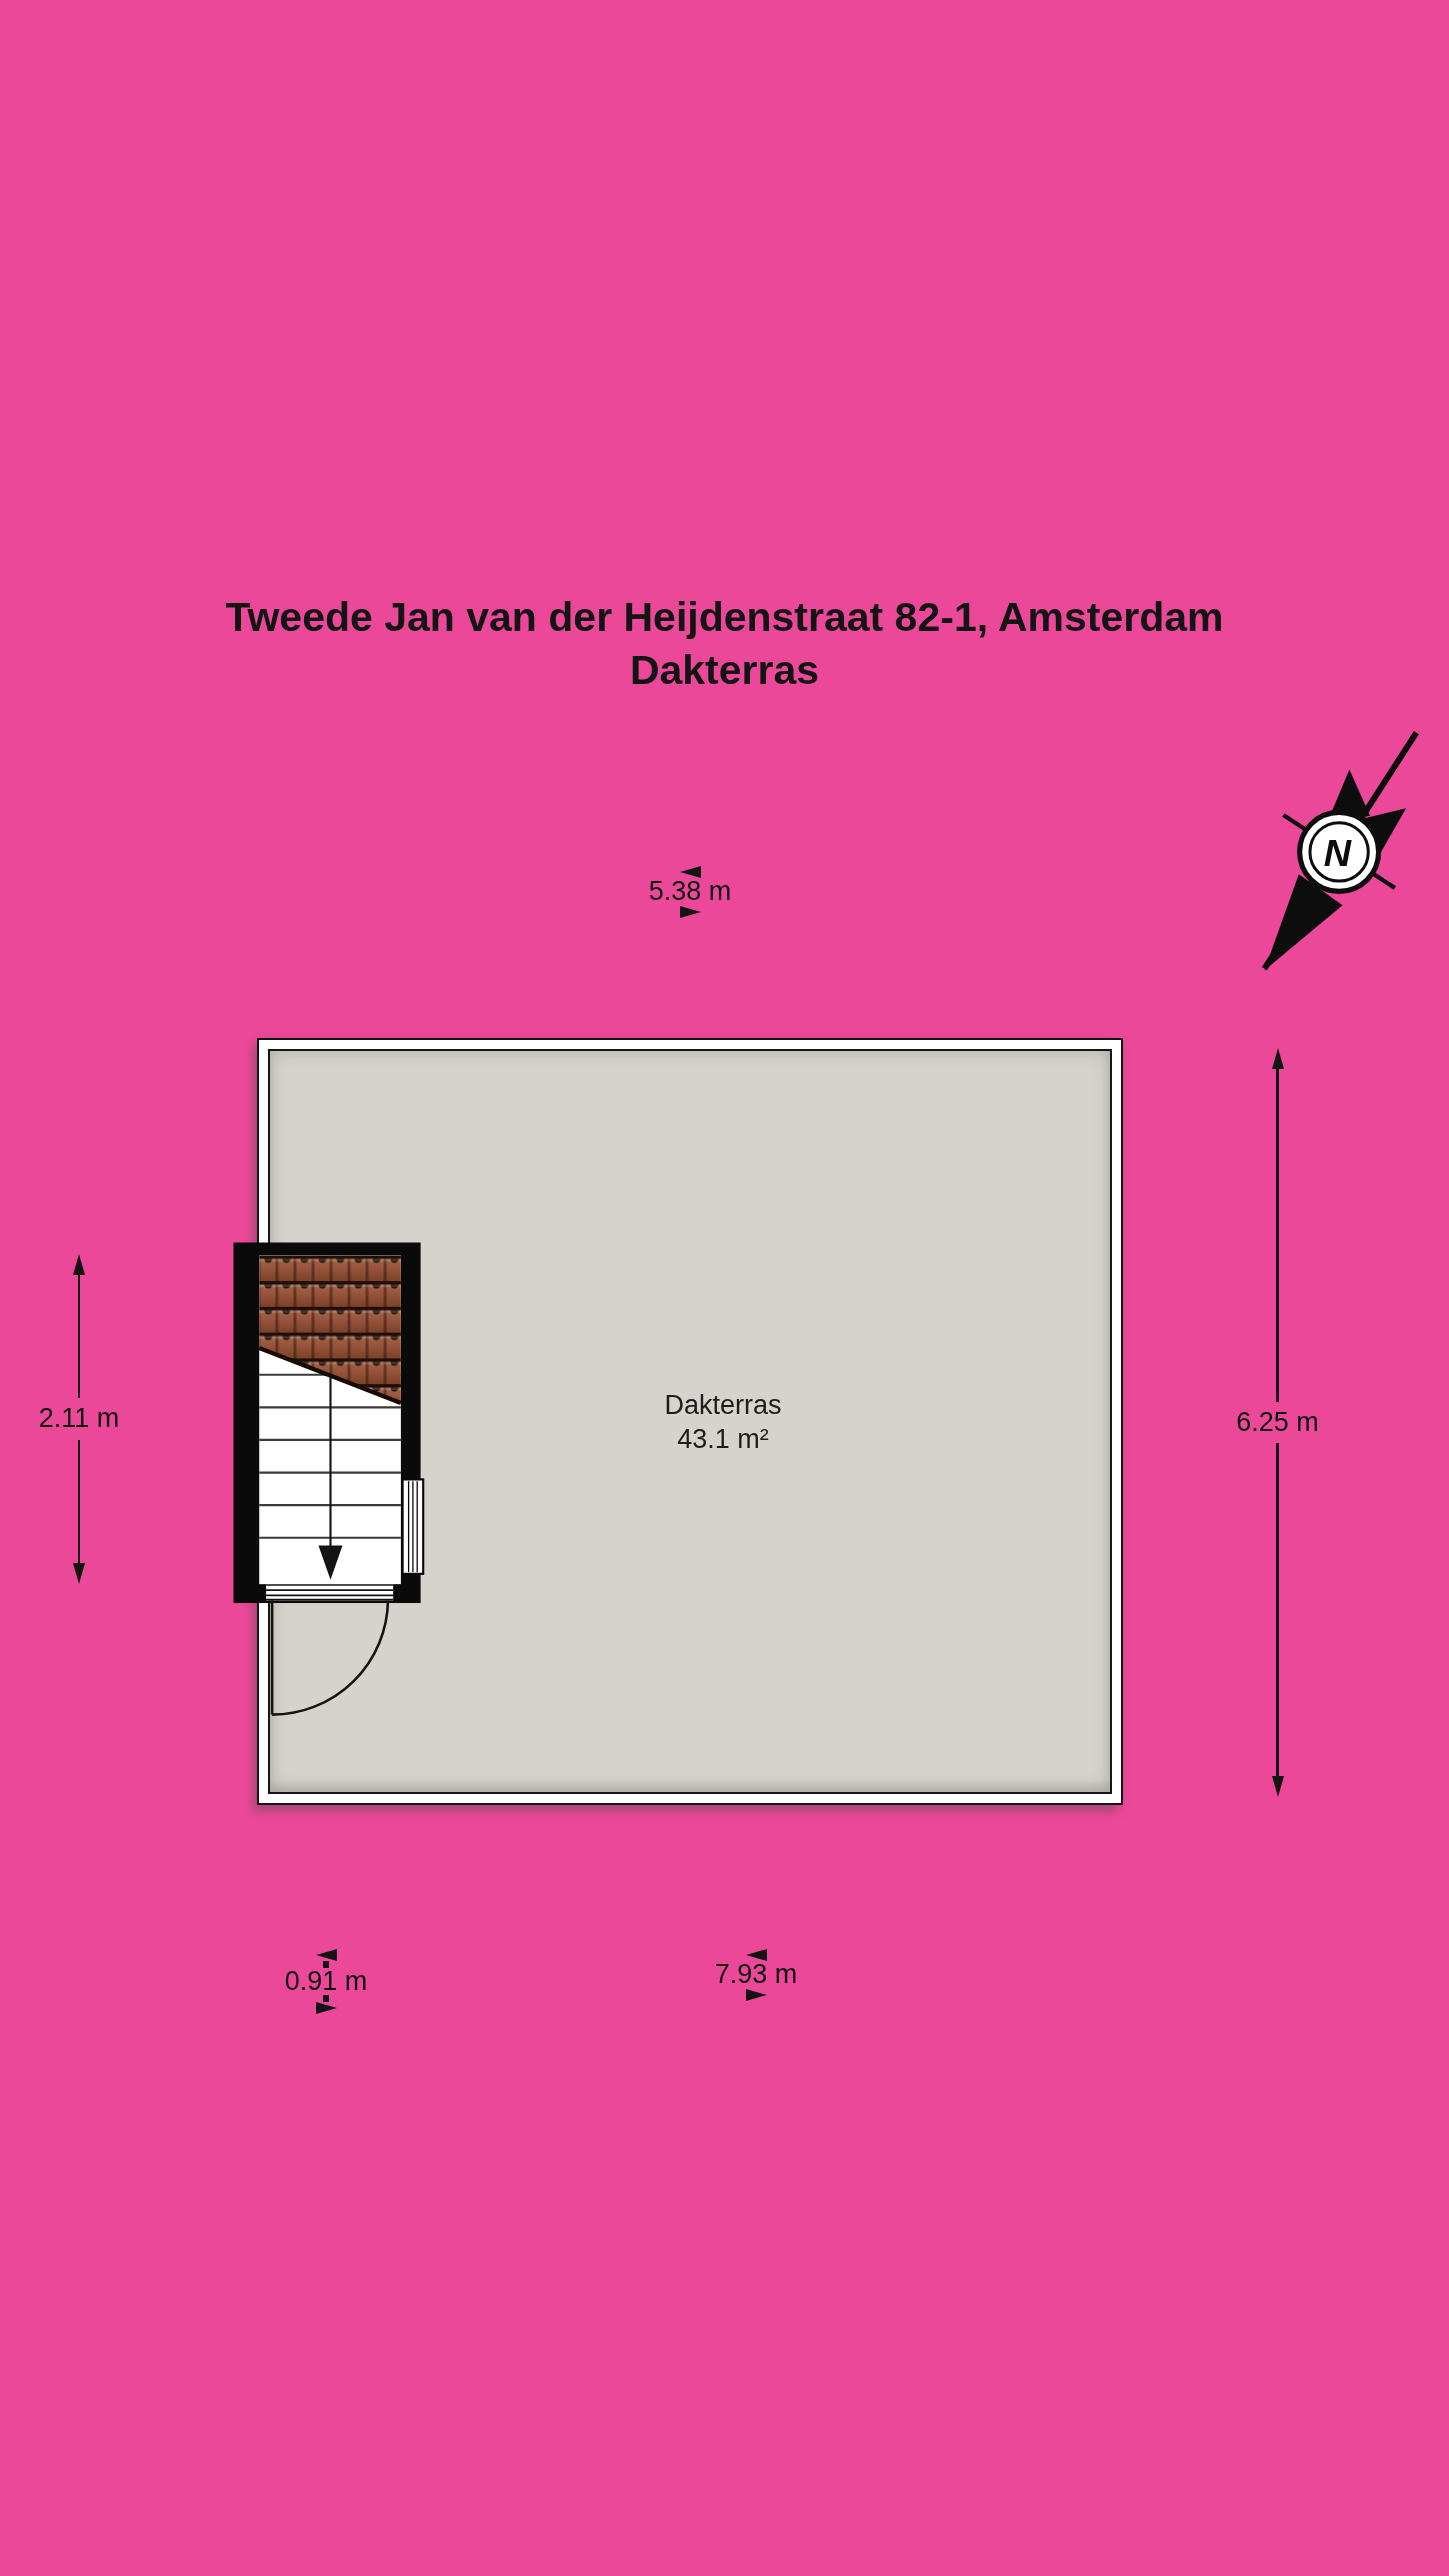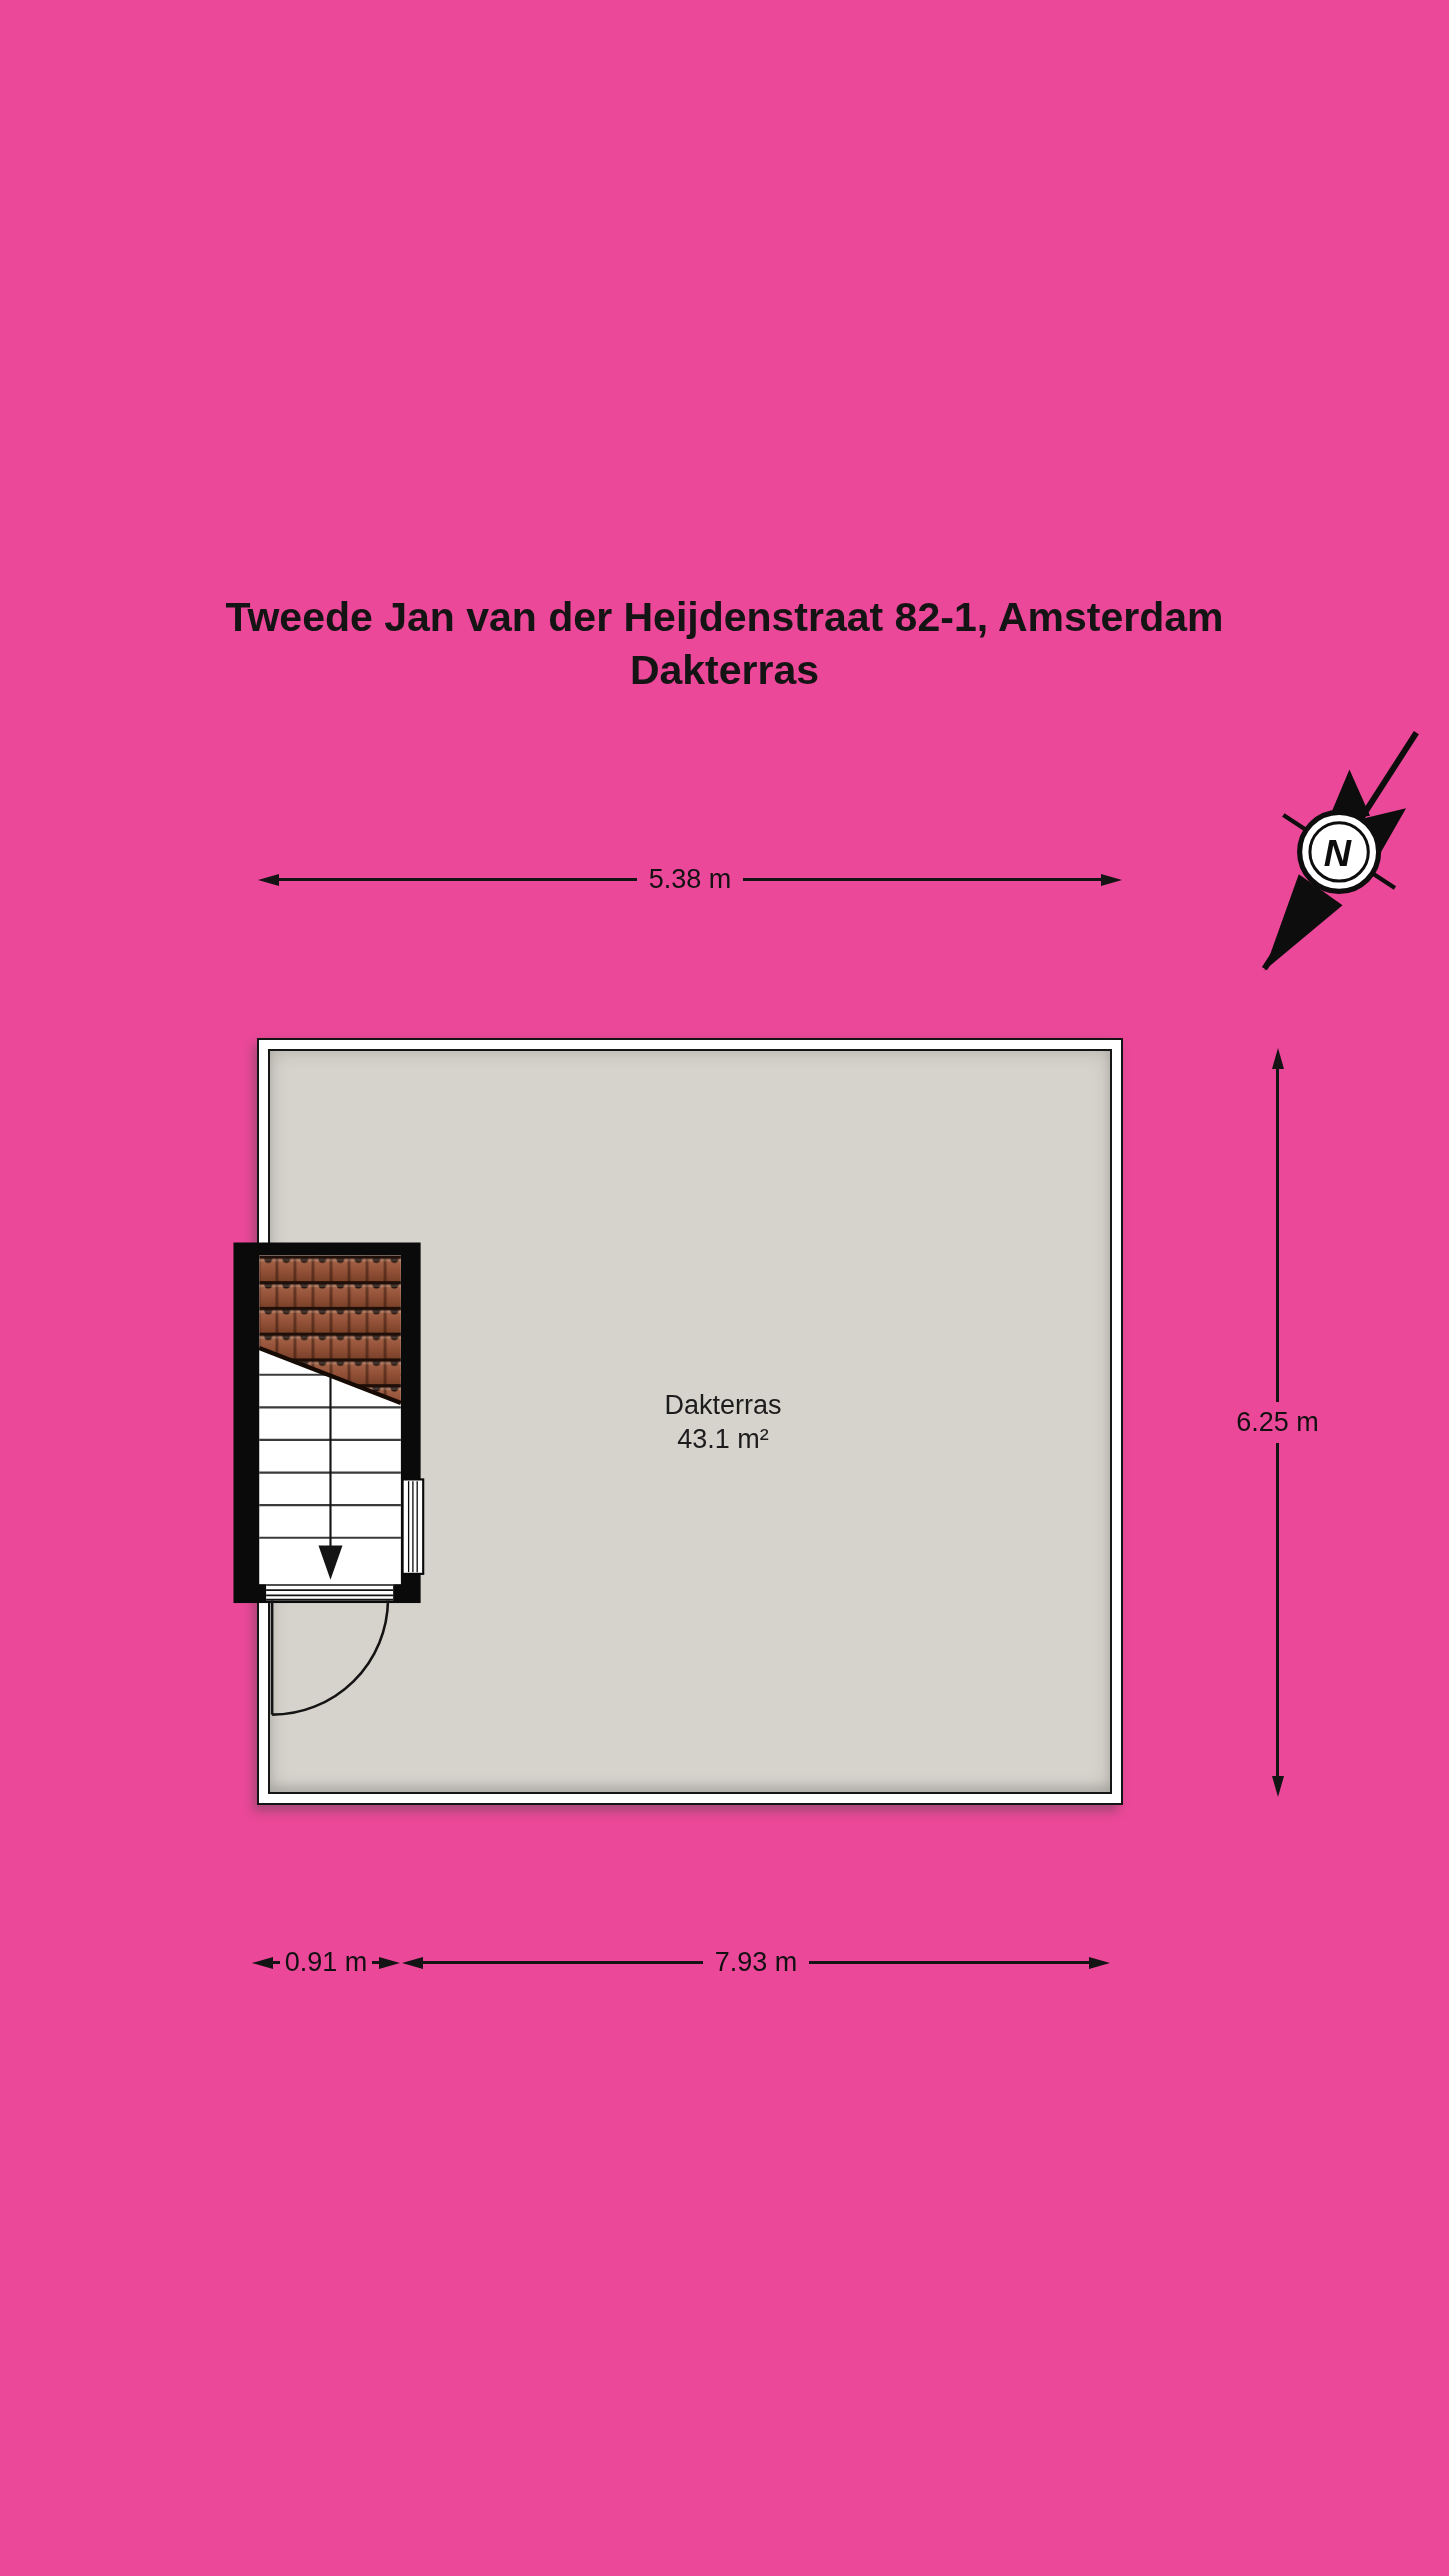--- a/index.html
+++ b/index.html
@@ -13,21 +13,21 @@
   }
   
   .title{
     position:absolute;left:0;top:591px;width:1449px;
     text-align:center;
     font-weight:bold;font-size:41px;line-height:53px;
     color:#141414;
   }
   
   .dim{position:absolute;display:flex;align-items:center;}
-  .dim-h{flex-direction:row;height:27.5px;}
+  .dim-h{flex-direction:column;height:27.5px;}
   .dim-v{flex-direction:column;width:103px;}
   .dim-label{
     font-size:27px;color:#111;white-space:nowrap;
     padding:0 12px;line-height:27.5px;
   }
   .dim-v .dim-label{padding:6.9px 0;}
   .dlh{height:2.6px;background:#141414;flex:1;}
   .dlv{width:2.6px;background:#141414;flex:1;}
   .stub{height:2.6px;background:#141414;width:6.9px;flex:0 0 6.9px;}
   .ah{width:0;height:0;flex:0 0 auto;}
@@ -63,20 +63,27 @@
   </div>
 
   <div class="dim dim-h" style="left:258px;top:866px;width:864px;">
     <div class="ah ah-left"></div>
     <div class="dlh"></div>
     <div class="dim-label">5.38 m</div>
     <div class="dlh"></div>
     <div class="ah ah-right"></div>
   </div>
 
+  <div class="dim dim-v" style="left:27.5px;top:1254px;height:330px;">
+    <div class="ah ah-up"></div>
+    <div class="dlv"></div>
+    <div class="dim-label">2.11 m</div>
+    <div class="dlv"></div>
+    <div class="ah ah-down"></div>
+  </div>
 
   <div class="dim dim-v" style="left:1226px;top:1048px;height:749px;">
     <div class="ah ah-up"></div>
     <div class="dlv"></div>
     <div class="dim-label">6.25 m</div>
     <div class="dlv"></div>
     <div class="ah ah-down"></div>
   </div>
 
   <div class="dim dim-h" style="left:252px;top:1949px;width:148px;">

